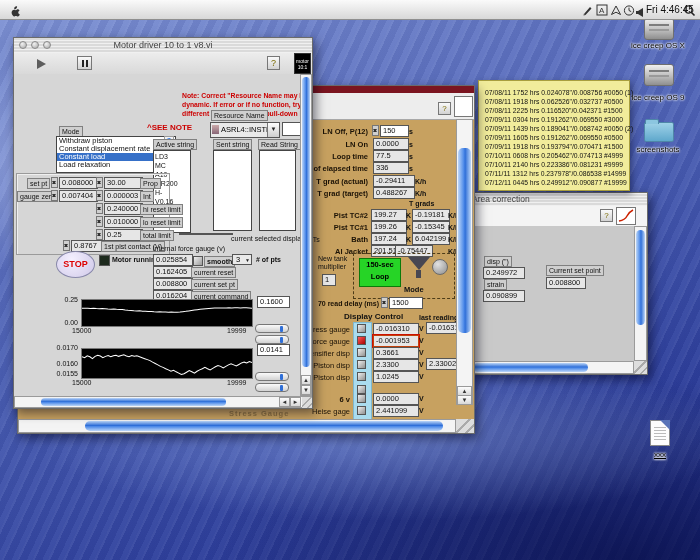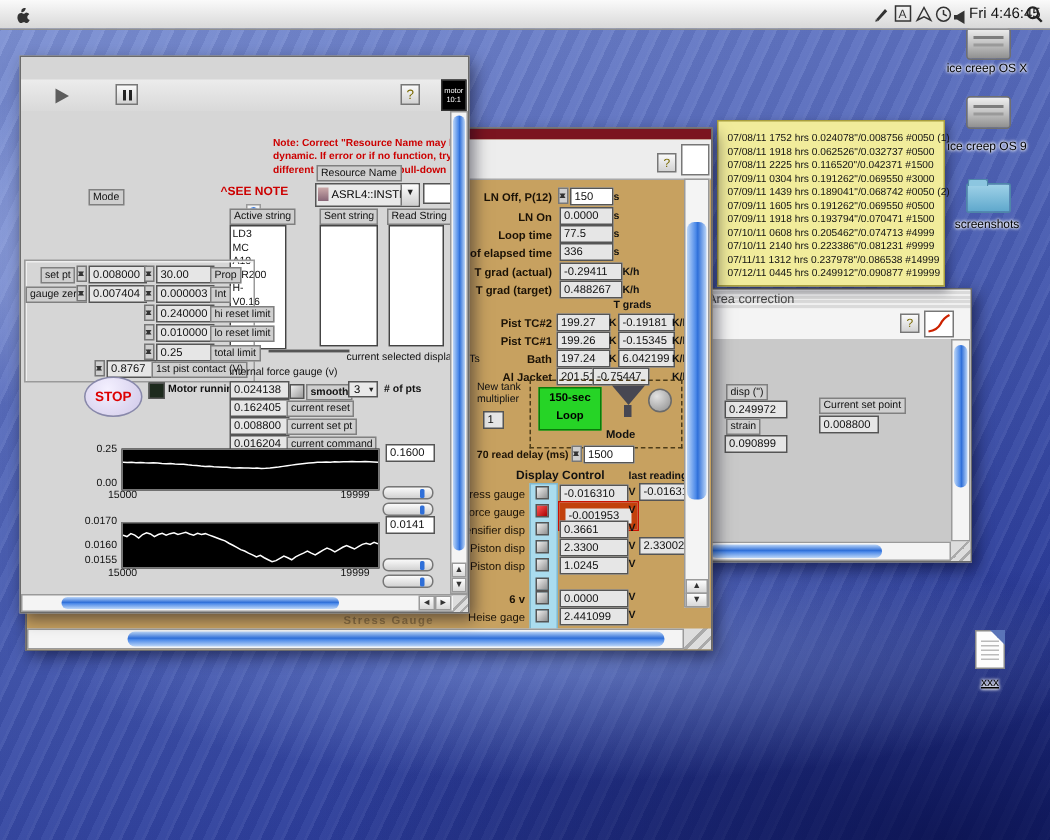--- a/index.html
+++ b/index.html
@@ -199,21 +199,21 @@
     <div class="abs" style="left:335px;top:236px;width:17px;height:96px;background:#aadcee;border:1px solid #7fb8d0"></div>
 
     <div class="rlbl" style="left:240px;top:239px;width:92px;font-weight:normal">stress gauge</div>
     <div class="tog" style="left:339px;top:238px"></div>
     <div class="fld" style="left:355px;top:237px;width:40px">-0.016310</div>
     <div class="plain" style="left:401px;top:239px;font-weight:bold">V</div>
     <div class="fld" style="left:408px;top:236px;width:30px">-0.01631</div>
 
     <div class="rlbl" style="left:240px;top:251px;width:92px;font-weight:normal">force gauge</div>
     <div class="tog red" style="left:339px;top:250px"></div>
-    <div class="fld" style="left:355px;top:249px;width:40px;border:4px solid #c2410c;box-shadow:0 0 0 1px #cc1100">-0.001953</div>
+    <div class="fld" style="left:355px;top:249px;width:40px;border:1px solid #c2410c;box-shadow:0 0 0 1px #cc1100">-0.001953</div>
     <div class="plain" style="left:401px;top:251px;font-weight:bold">V</div>
 
     <div class="rlbl" style="left:240px;top:263px;width:92px;font-weight:normal">intensifier disp</div>
     <div class="tog" style="left:339px;top:262px"></div>
     <div class="fld" style="left:355px;top:261px;width:40px">0.3661</div>
     <div class="plain" style="left:401px;top:263px;font-weight:bold">V</div>
 
     <div class="rlbl" style="left:240px;top:275px;width:92px;font-weight:normal">Piston disp</div>
     <div class="tog" style="left:339px;top:274px"></div>
     <div class="fld" style="left:355px;top:273px;width:40px">2.3300</div>
@@ -244,20 +244,26 @@
       <div class="arrcell" style="left:0;top:266px;width:15px;height:10px">▲</div>
       <div class="arrcell" style="left:0;top:275px;width:15px;height:10px">▼</div>
     </div>
     <div class="scrtrack" style="left:0;top:333px;width:438px;height:14px">
       <div class="thh" style="left:66px;width:358px"></div>
     </div>
     <div class="abs" style="left:438px;top:333px;width:18px;height:14px;background:linear-gradient(135deg,#ddd 40%,#aaa 40% 50%,#ddd 50% 70%,#aaa 70% 80%,#ddd 80%)"></div>
   </div>
 
   <div class="win" style="left:13px;top:37px;width:298px;height:370px;z-index:40">
+    <div class="titlebar" style="height:15px">
+      <div class="tl" style="left:5px;top:3px"></div>
+      <div class="tl" style="left:17px;top:3px"></div>
+      <div class="tl" style="left:29px;top:3px"></div>
+      <div class="wtitle nw">Motor driver 10 to 1 v8.vi</div>
+    </div>
     <div class="toolbar" style="top:15px;height:21px">
       <div class="abs" style="left:23px;top:6px;width:0;height:0;border-top:5px solid transparent;border-bottom:5px solid transparent;border-left:9px solid #5d5d5d"></div>
       <div class="btn3d" style="left:63px;top:3px;width:15px;height:14px">
         <div class="abs" style="left:4px;top:3px;width:2px;height:7px;background:#222"></div>
         <div class="abs" style="left:8px;top:3px;width:2px;height:7px;background:#222"></div>
       </div>
       <div class="btn3d" style="left:253px;top:3px;width:13px;height:14px;text-align:center;font-size:9px;line-height:13px;color:#7a6a00">?</div>
       <div class="abs" style="left:280px;top:0px;width:17px;height:21px;background:#000;border:1px solid #333;color:#fff;font-size:5px;text-align:center;line-height:6px;padding-top:4px;box-sizing:border-box">
         <div>motor</div>
         <div>10:1</div>
@@ -274,20 +280,26 @@
     <div class="lbl" style="left:197px;top:72px">Resource Name</div>
     <div class="plain" style="left:133px;top:85px;color:#cc0000;font-weight:bold;font-size:8px">^SEE NOTE</div>
     <div class="abs" style="left:196px;top:84px;width:68px;height:14px;background:#e9e9e9;border:1px solid #555">
       <span class="abs" style="left:1px;top:2px;width:7px;height:9px;background:linear-gradient(#caa,#867)"></span>
       <span class="abs nw" style="left:10px;top:2px;font-size:7.5px">ASRL4::INSTR</span>
       <span class="abs" style="right:0;top:0;width:11px;height:100%;background:linear-gradient(#fdfdfd,#cfcfcf);border-left:1px solid #777;font-size:6px;text-align:center;line-height:13px;color:#222">▼</span>
     </div>
     <div class="fld wht" style="left:268px;top:84px;width:22px;height:12px"></div>
 
     <div class="lbl" style="left:45px;top:88px">Mode</div>
+    <div class="list" style="left:42px;top:98px;width:118px;height:35px">
+      <div class="it nw">Withdraw piston</div>
+      <div class="it nw">Constant displacement rate</div>
+      <div class="it nw sel">Constant load</div>
+      <div class="it nw">Load relaxation</div>
+    </div>
     <div class="scrtrack" style="left:150px;top:98px;width:10px;height:35px">
       <div class="thv" style="top:1px;height:12px"></div>
       <div class="arrcell" style="left:0;top:16px;width:8px;height:9px">▲</div>
       <div class="arrcell" style="left:0;top:25px;width:8px;height:9px">▼</div>
     </div>
 
     <div class="lbl" style="left:139px;top:101px">Active string</div>
     <div class="lbl" style="left:199px;top:101px">Sent string</div>
     <div class="lbl" style="left:244px;top:101px">Read String</div>
     <div class="list" style="left:139px;top:112px;width:34px;height:79px;font-size:7px;line-height:9px;padding:1px">
@@ -329,21 +341,21 @@
     <div class="fld" style="left:57px;top:202px;width:27px">0.8767</div>
     <div class="lbl" style="left:87px;top:203px">1st pist contact (V)</div>
 
     <div class="fld wht" style="left:165px;top:195px;width:48px"></div>
     <div class="plain" style="left:217px;top:197px">current selected displace</div>
 
     <div class="abs" style="left:42px;top:213px;width:37px;height:25px;border-radius:50%;background:radial-gradient(circle at 40% 30%,#f4f0ff,#cfc8e8);border:1px solid #8888aa;color:#d00;font-weight:bold;font-size:9px;text-align:center;line-height:25px">STOP</div>
     <div class="abs" style="left:85px;top:217px;width:9px;height:9px;background:#1d2a1d;border:1px solid #555"></div>
     <div class="plain" style="left:98px;top:218px;font-weight:bold">Motor running</div>
     <div class="plain" style="left:139px;top:207px">internal force gauge (v)</div>
-    <div class="fld" style="left:139px;top:216px;width:34px">0.024138</div>
+    <div class="fld" style="left:139px;top:216px;width:34px">0.025854</div>
     <div class="abs" style="left:179px;top:218px;width:8px;height:8px;background:linear-gradient(135deg,#f0f0f0,#9a9a9a);border:1px solid #555"></div>
     <div class="lbl" style="left:190px;top:218px;font-weight:bold">smooth</div>
     <div class="abs" style="left:218px;top:216px;width:20px;height:11px;background:#e9e9e9;border:1px solid #555;font-size:7.5px;line-height:10px;padding-left:3px;box-sizing:border-box"><span>3</span><span class="abs" style="right:1px;top:0;font-size:5px;color:#222">▼</span></div>
     <div class="plain" style="left:242px;top:218px;font-weight:bold"># of pts</div>
     <div class="fld" style="left:139px;top:228px;width:34px">0.162405</div>
     <div class="lbl" style="left:177px;top:229px">current reset</div>
     <div class="fld" style="left:139px;top:240px;width:34px">0.008800</div>
     <div class="lbl" style="left:177px;top:241px">current set pt</div>
     <div class="fld" style="left:139px;top:252px;width:34px">0.016204</div>
     <div class="lbl" style="left:177px;top:253px">current command</div>

